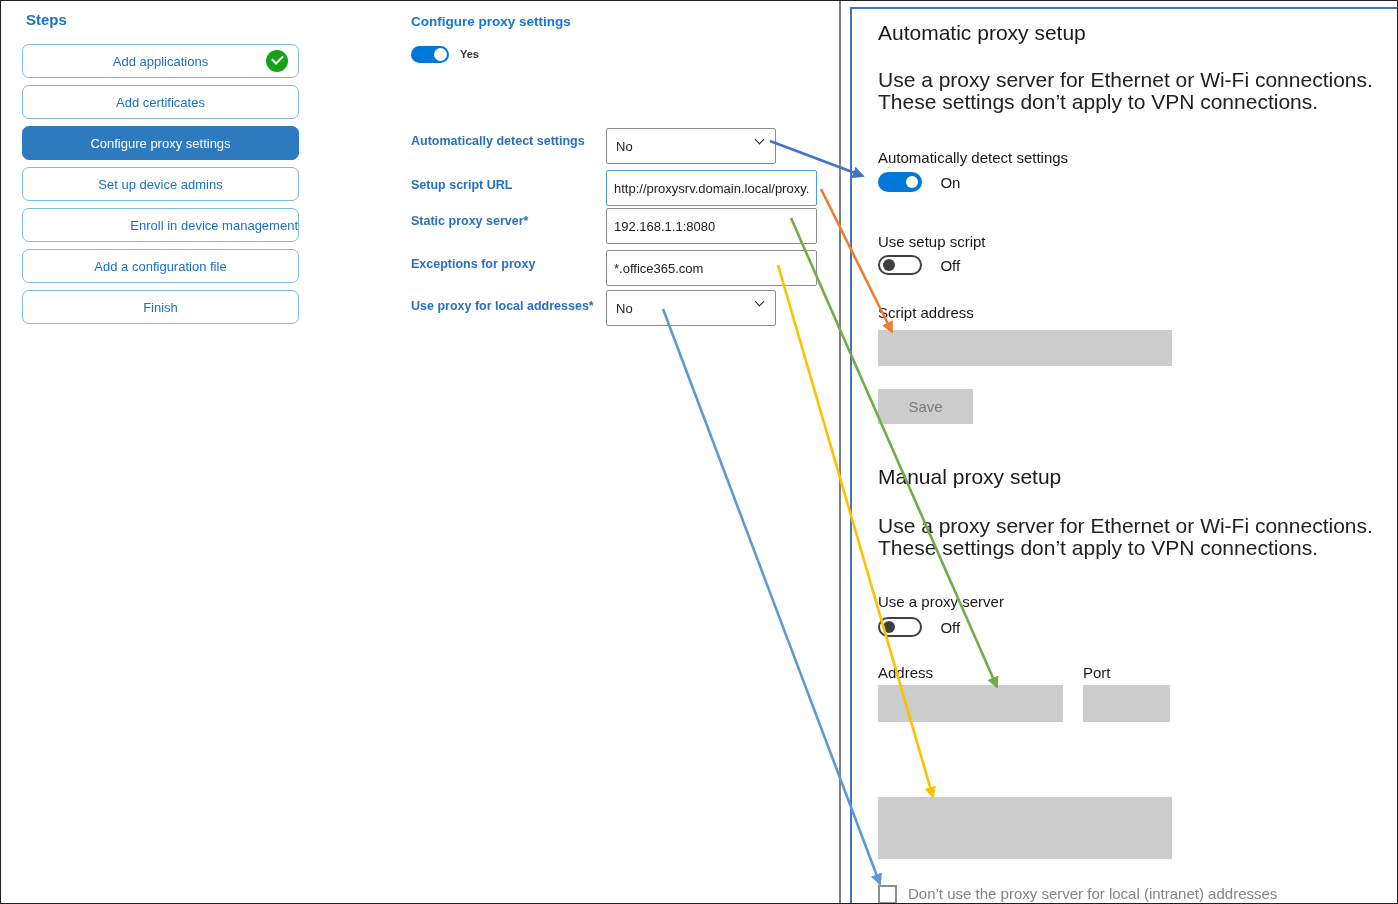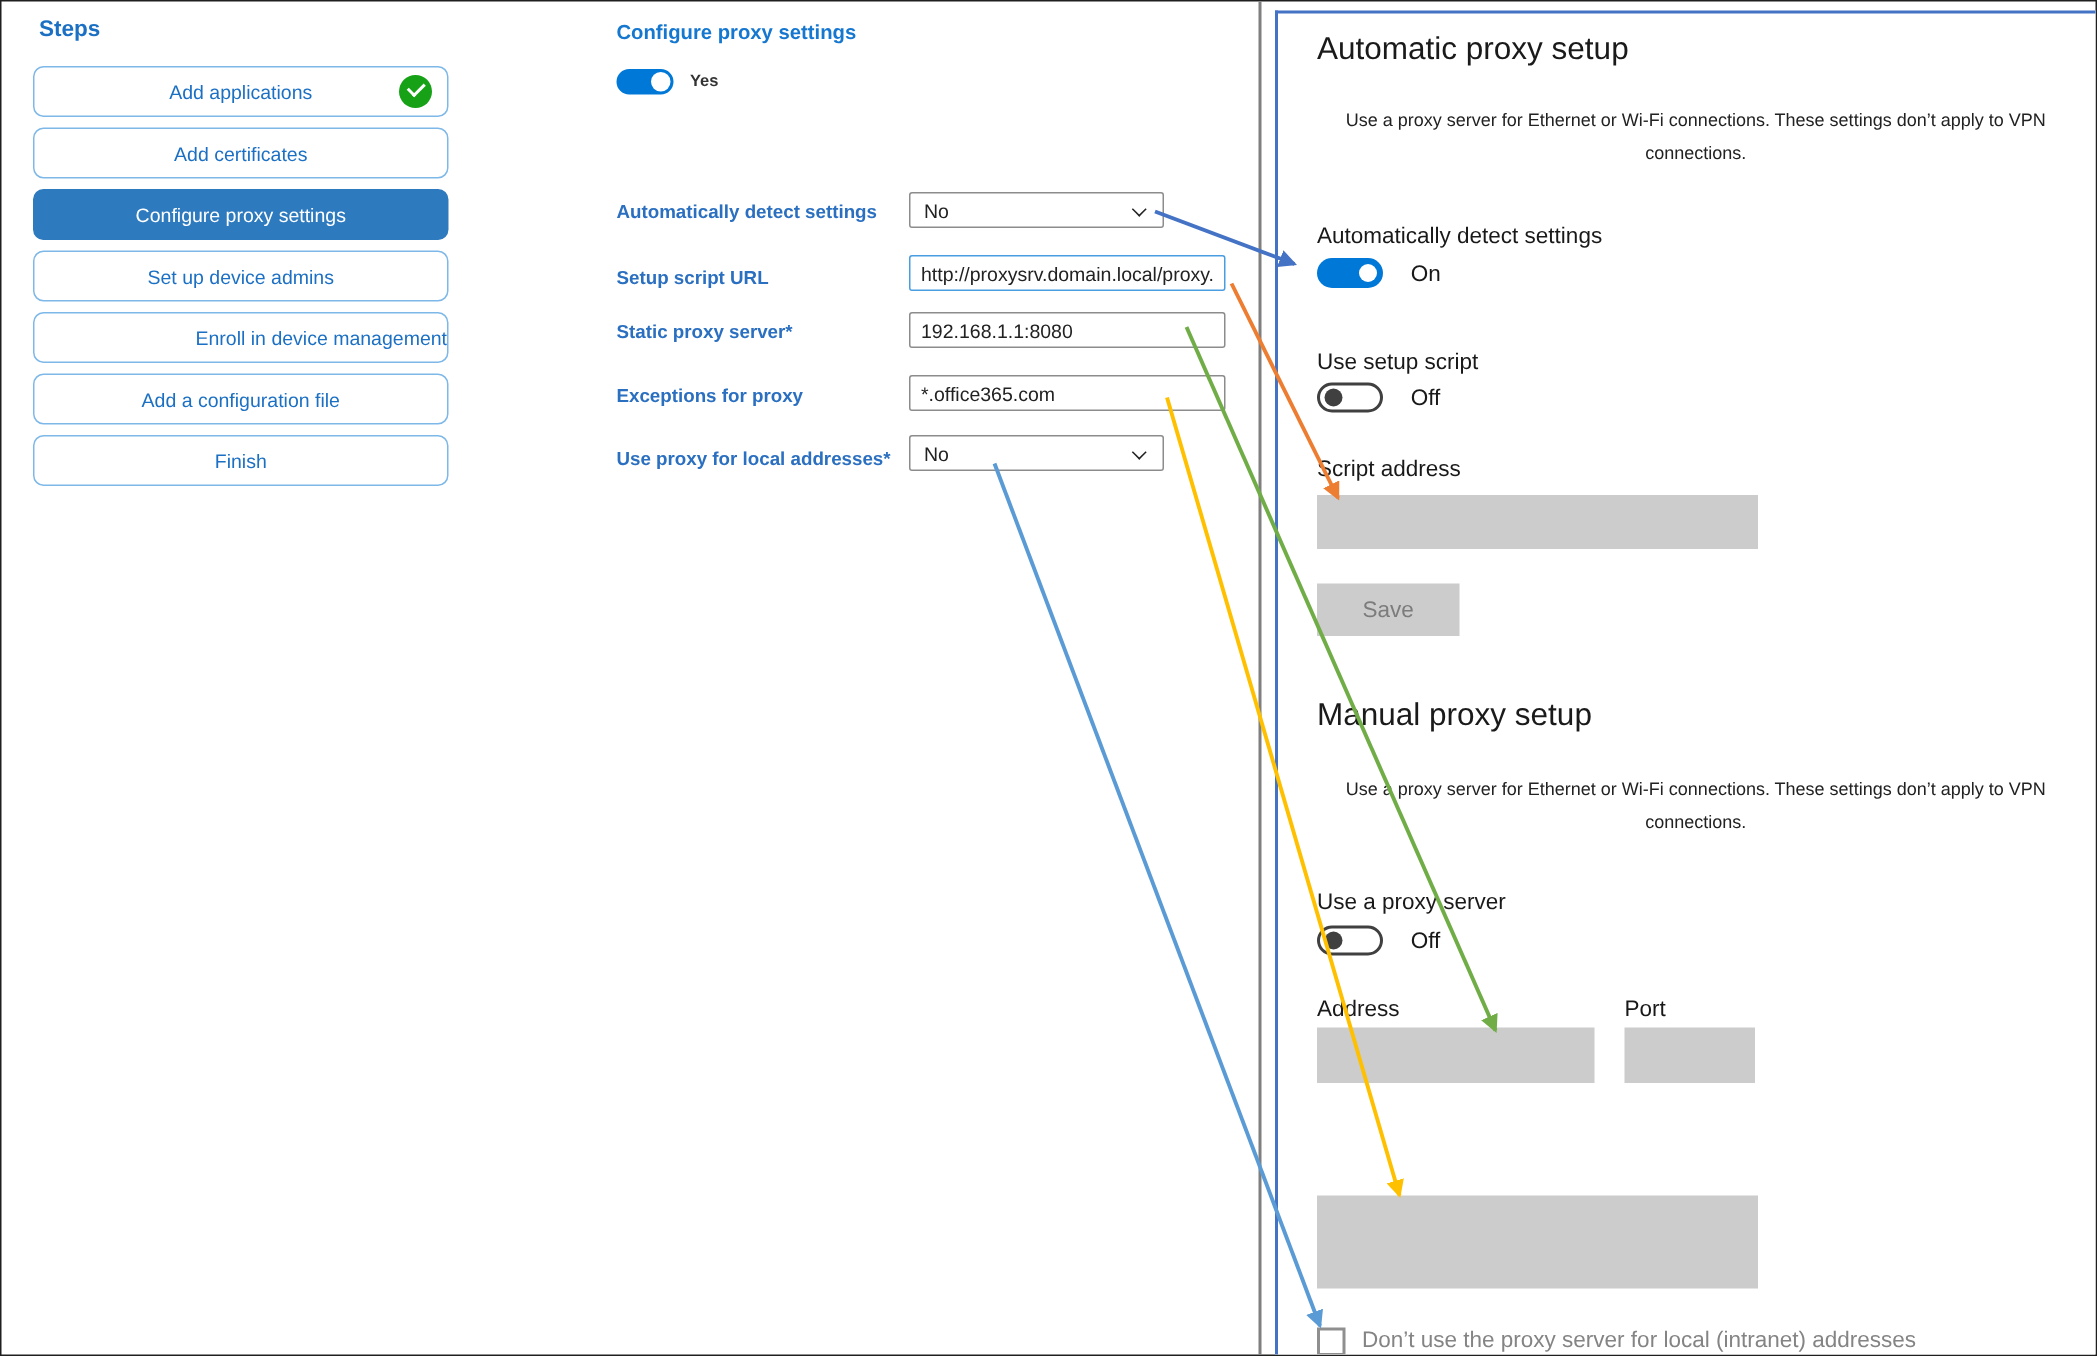--- a/index.html
+++ b/index.html
@@ -54,21 +54,21 @@
     width:13px; height:13px; border-radius:50%; background:#fff;
   }
   .toggle-mini-label {
     position:absolute; left:459px; top:47px;
     font-size:11px; font-weight:600; color:#333;
   }
   .field-label {
     position:absolute; left:410px; width:195px;
     font-size:12.5px; font-weight:600; color:#2a6fc0;
   }
-  .ctl { position:absolute; left:605px; height:24px; background:#fff; }
+  .ctl { position:absolute; left:605px; height:36px; background:#fff; }
   .ctl-select {
     width:170px; border:1px solid #8c8c8c; border-radius:2px;
     font-size:13px; color:#222; cursor:pointer;
     display:flex; align-items:center; padding-left:9px;
   }
   .chev {
     position:absolute; right:12px; top:7px; width:7px; height:7px;
     border-right:1.6px solid #222; border-bottom:1.6px solid #222;
     transform:rotate(45deg);
   }
@@ -82,21 +82,21 @@
   .divider { position:absolute; left:838px; top:0; width:2px; height:904px; background:#7f7f7f; }
 
   
   .settings-panel {
     position:absolute; left:849px; top:6px; width:549px; height:898px;
     border-top:2px solid #4472c4; border-left:2px solid #4472c4;
     background:#fff;
   }
   .sp { position:absolute; left:26px; color:#1a1a1a; }
   .sp-h1 { font-size:21px; font-weight:400; color:#1a1a1a; }
-  .sp-p  { font-size:12px; line-height:22px; color:#222;text-align:center; }
+  .sp-p  { font-size:21px; line-height:22px; color:#222; }
   .sp-label { font-size:15px; color:#191919; }
   .toggle-win {
     position:relative; width:44px; height:20px; border-radius:11px; cursor:pointer;
     display:inline-block; vertical-align:middle;
   }
   .toggle-win.on { background:#0078d7; }
   .toggle-win.on .knob {
     position:absolute; right:4px; top:4px; width:12px; height:12px;
     border-radius:50%; background:#fff;
   }

